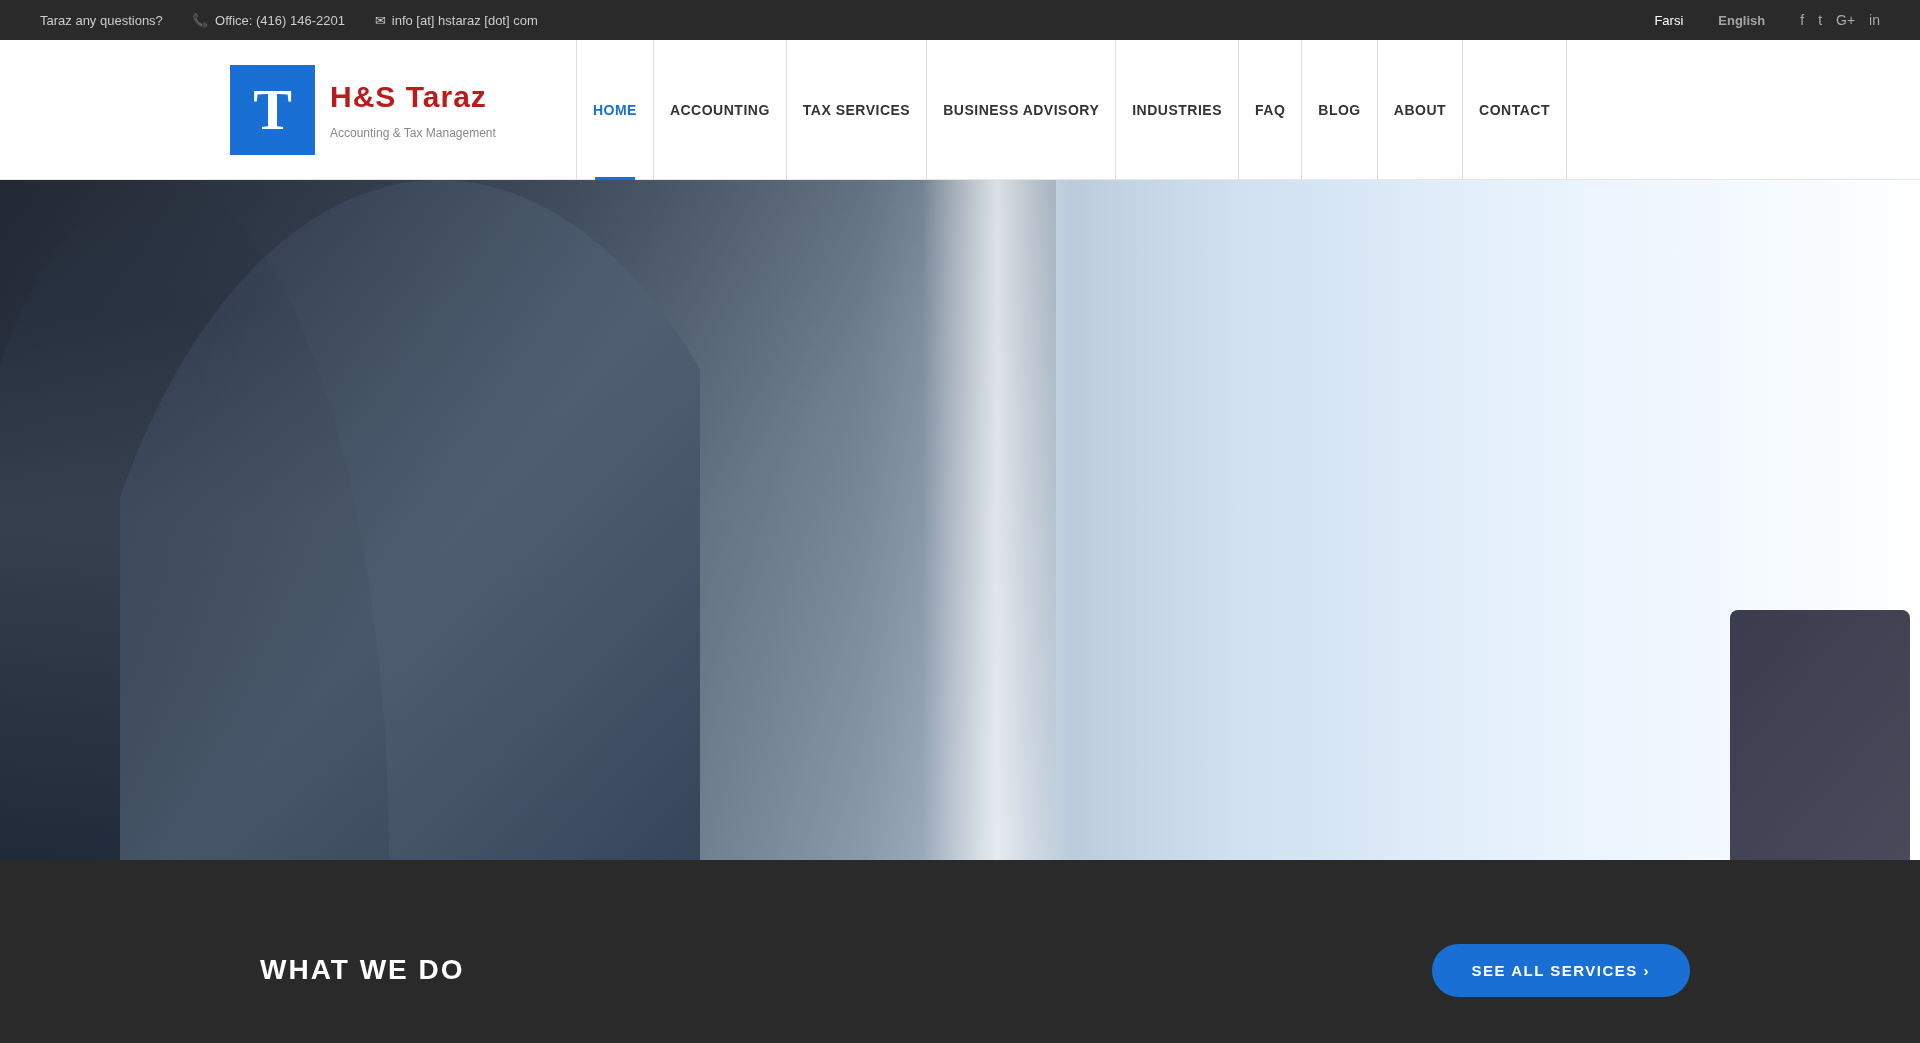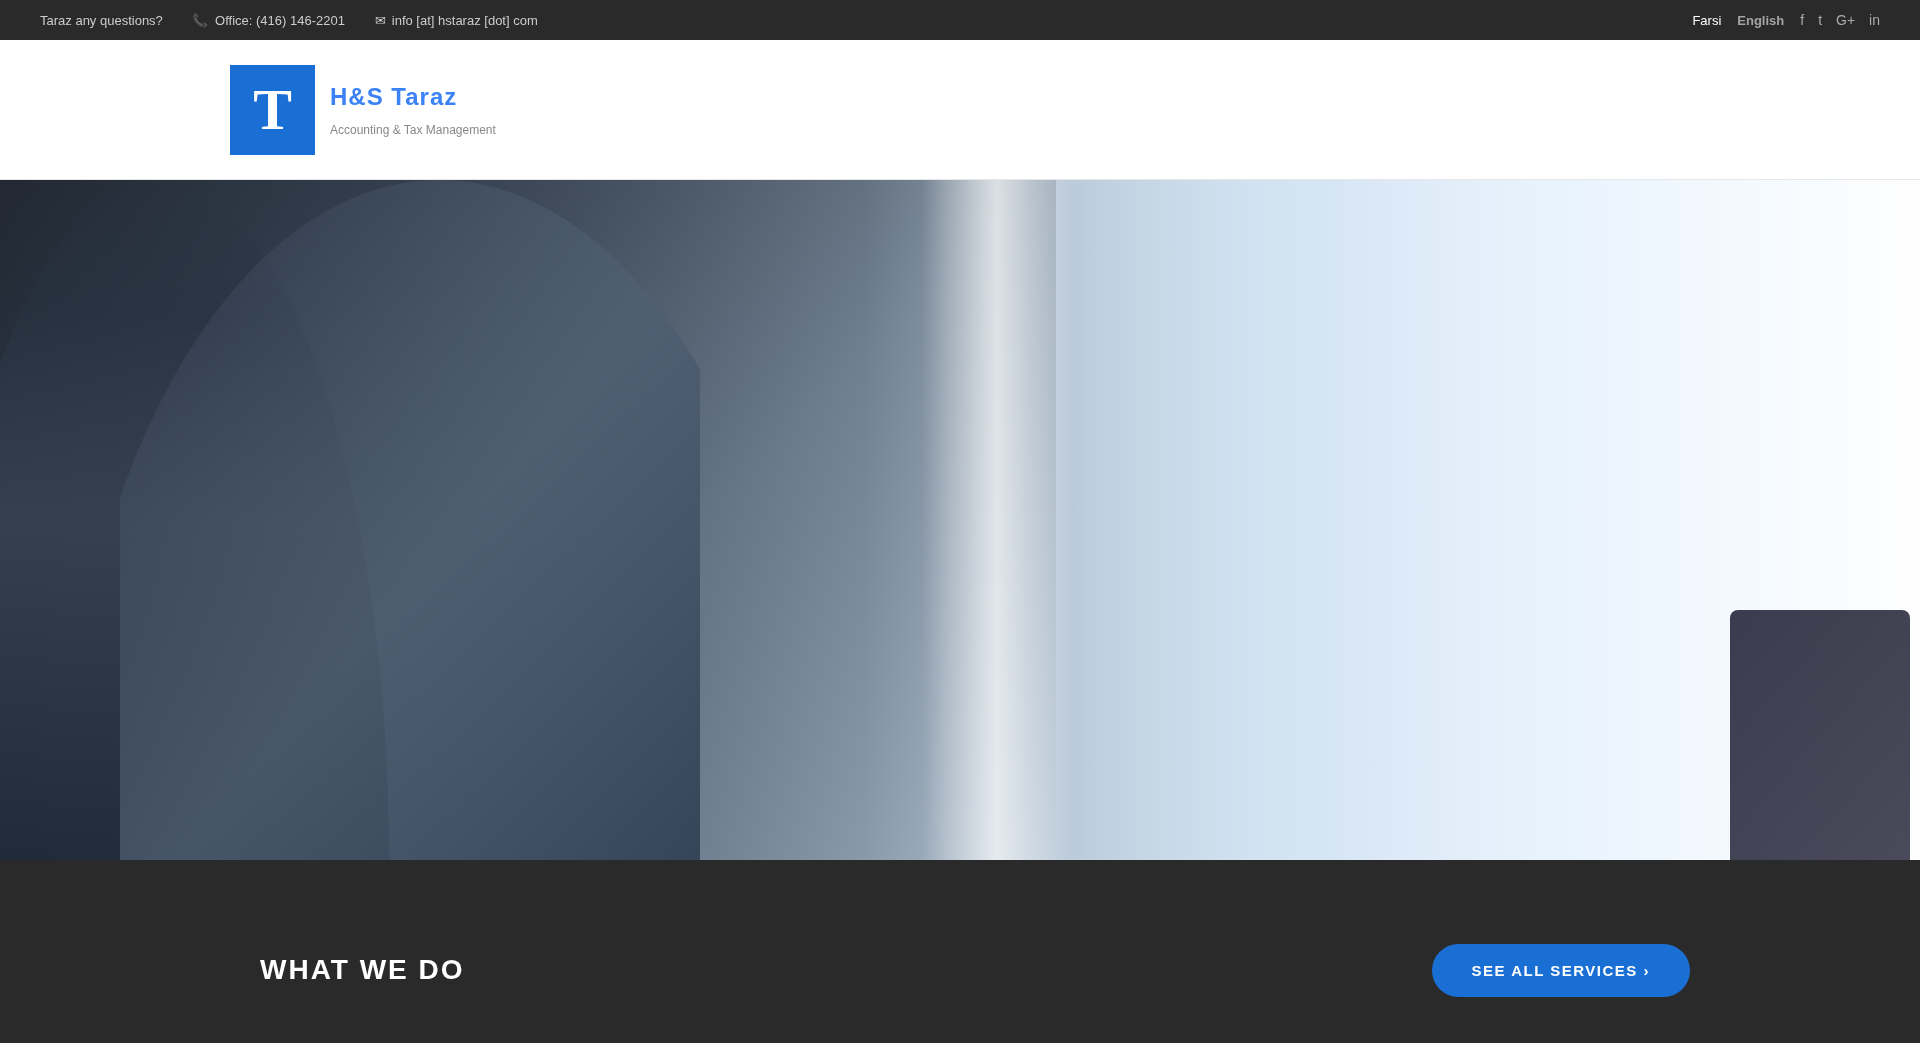--- a/index.html
+++ b/index.html
@@ -17,21 +17,21 @@
       justify-content: space-between;
     }
     .top-bar-left {
       display: flex;
       align-items: center;
       gap: 30px;
     }
     .top-bar-right {
       display: flex;
       align-items: center;
-      gap: 16px;
+      gap: 35px;
     }
     .top-bar .lang {
       color: #fff;
       font-size: 13px;
     }
     .top-bar .lang-active {
       color: #a3a3a3;
       font-weight: bold;
     }
     .social-icons {
@@ -81,23 +81,23 @@
       color: #fff;
       font-size: 58px;
       font-weight: bold;
       font-family: Georgia, serif;
     }
     .logo-text {
       display: flex;
       flex-direction: column;
     }
     .logo-name {
-      font-size: 24px;
-      font-weight: bold;
-      color: #3b82f6;
+      font-size: 30px;
+      font-weight: bold;
+      color: #b91c1c;
       letter-spacing: 1px;
     }
     .logo-tagline {
       font-size: 12px;
       color: #888;
       margin-top: 12px;
     }
 
     
     .nav {
@@ -314,20 +314,31 @@
 <div class="header">
   <div class="logo-block">
     <div class="logo-icon">
       <span class="logo-t">T</span>
     </div>
     <div class="logo-text">
       <span class="logo-name">H&amp;S Taraz</span>
       <span class="logo-tagline">Accounting &amp; Tax Management</span>
     </div>
   </div>
+  <nav class="nav">
+    <div class="nav-item active">HOME</div>
+    <div class="nav-item">ACCOUNTING</div>
+    <div class="nav-item">TAX SERVICES</div>
+    <div class="nav-item">BUSINESS ADVISORY</div>
+    <div class="nav-item">INDUSTRIES</div>
+    <div class="nav-item">FAQ</div>
+    <div class="nav-item">BLOG</div>
+    <div class="nav-item">ABOUT</div>
+    <div class="nav-item">CONTACT</div>
+  </nav>
 </div>
 
 <div class="hero">
   <div class="hero-image-container">
     <div class="hero-bg">
       <div class="hero-overlay-left"></div>
       <div class="hero-person-1"></div>
       <div class="hero-person-2"></div>
       <div class="hero-right-bright"></div>
       <div class="hero-stripe"></div>

